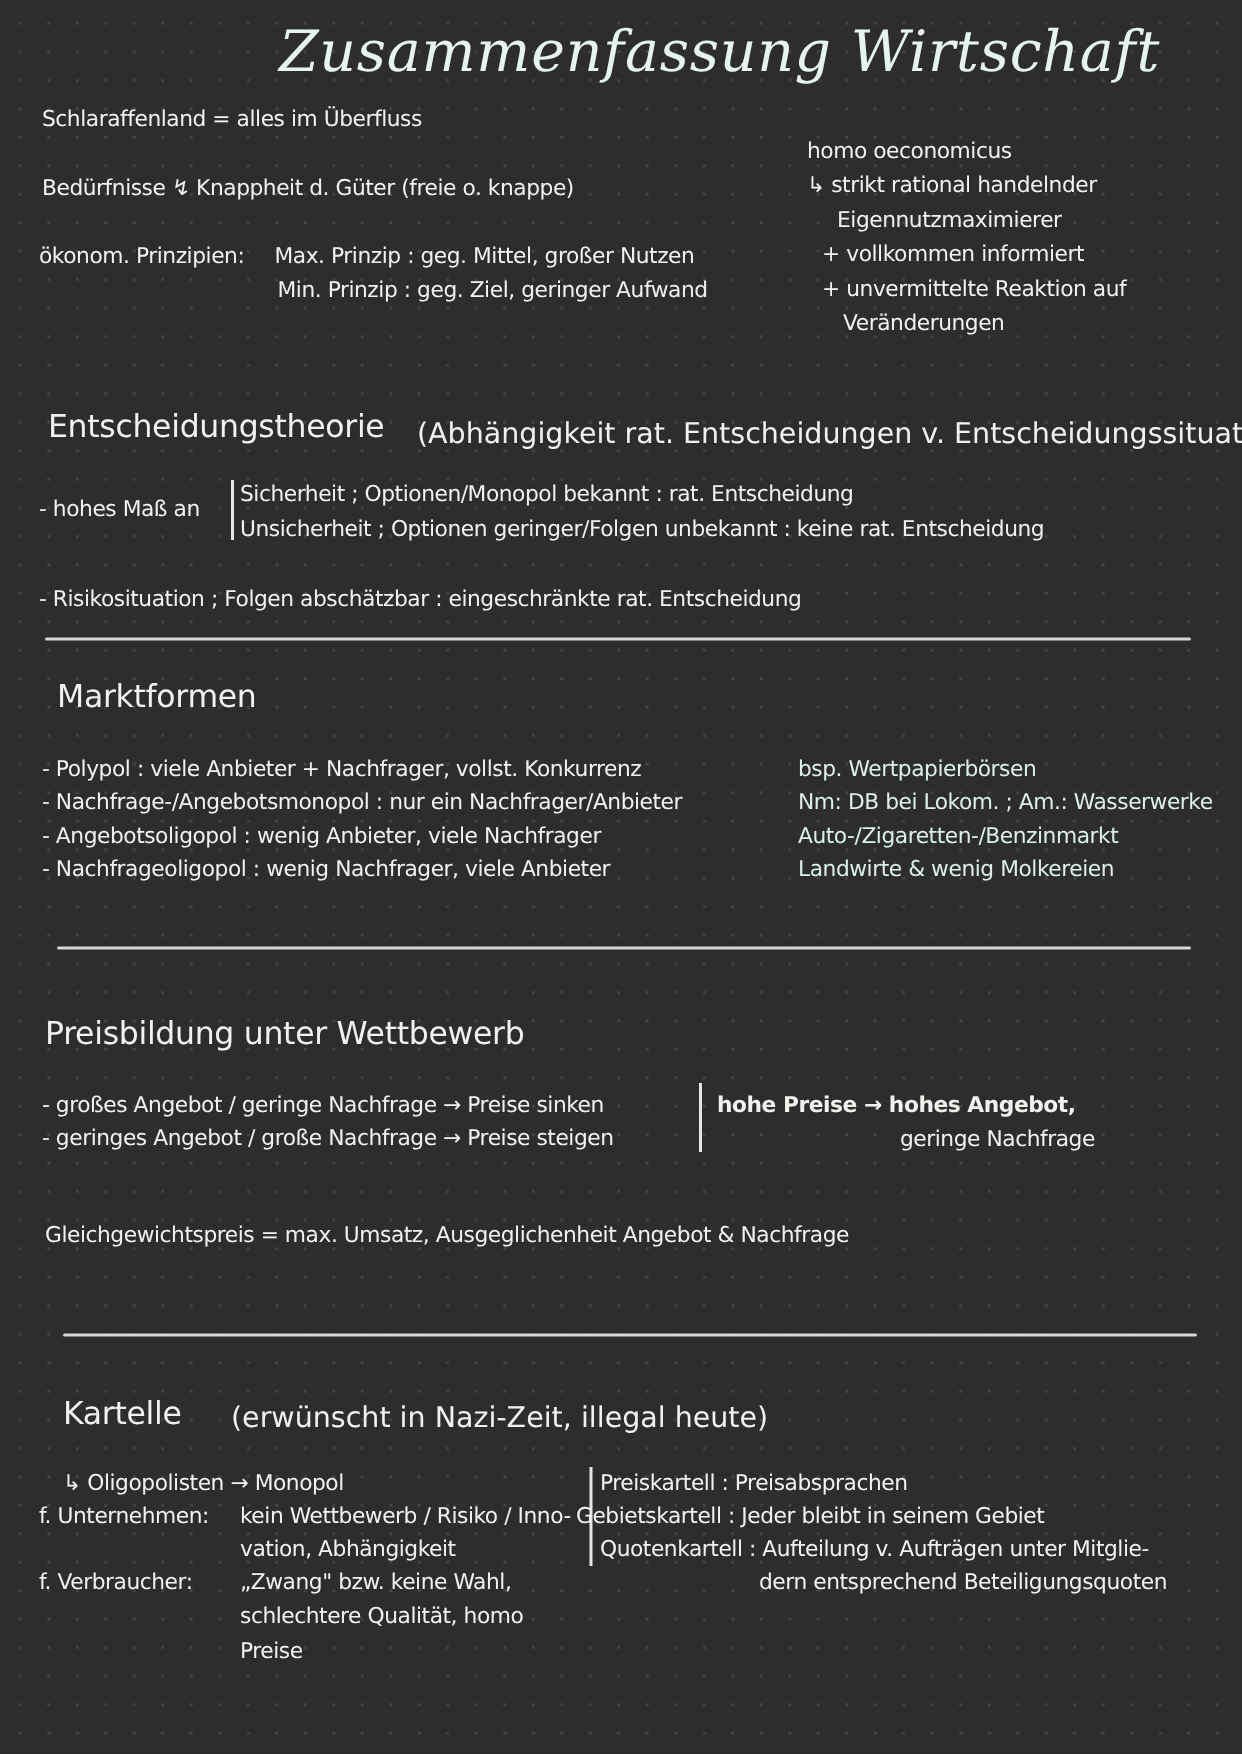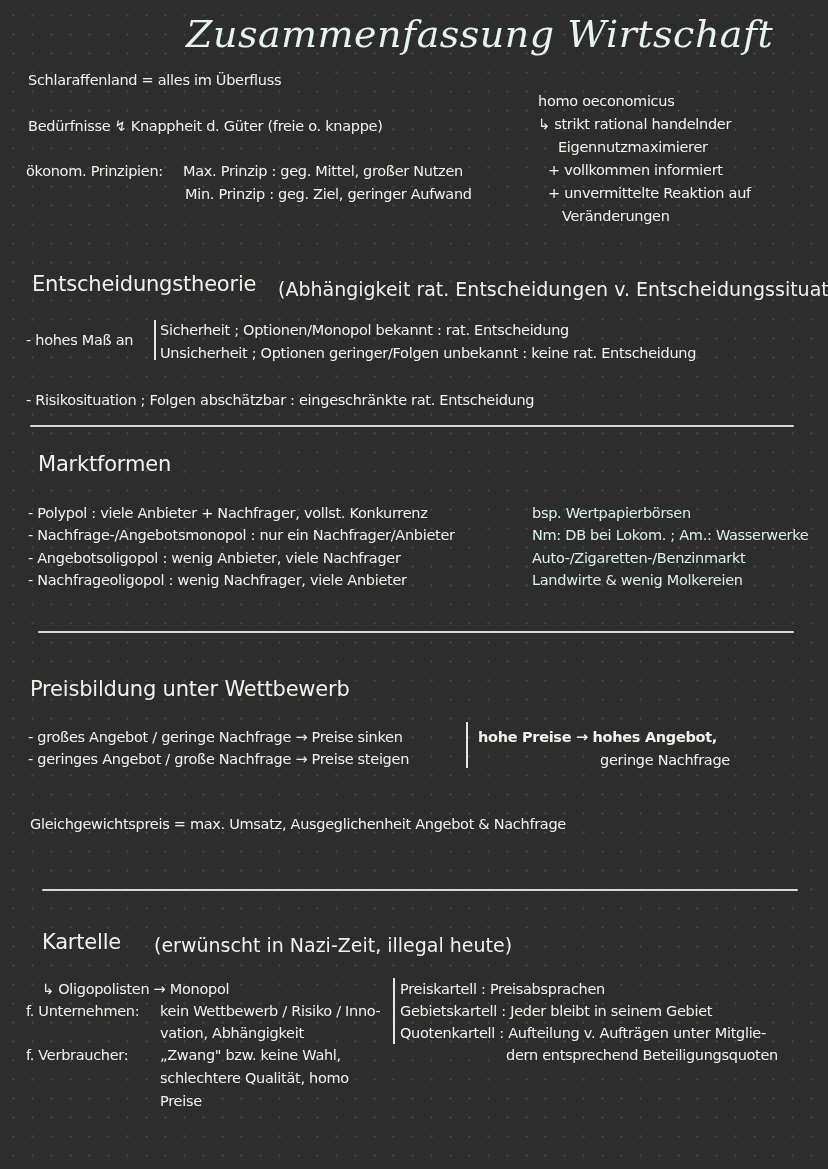--- a/index.html
+++ b/index.html
@@ -78,15 +78,15 @@
 <div class="abs t" style="left:26px; top:1003px;">f. Unternehmen:</div>
 <div class="abs t" style="left:160px; top:1003px;">kein Wettbewerb / Risiko / Inno-</div>
 <div class="abs t" style="left:160px; top:1025px;">vation, Abhängigkeit</div>
 <div class="abs t" style="left:26px; top:1047px;">f. Verbraucher:</div>
 <div class="abs t" style="left:160px; top:1047px;">„Zwang" bzw. keine Wahl,</div>
 <div class="abs t" style="left:160px; top:1070px;">schlechtere Qualität, homo</div>
 <div class="abs t" style="left:160px; top:1093px;">Preise</div>
 
 <div class="vbar" style="left:393px; top:978px; height:66px;"></div>
 <div class="abs t" style="left:400px; top:981px;">Preiskartell : Preisabsprachen</div>
-<div class="abs t" style="left:400px; top:1003px;">Gebietskartell : Jeder bleibt in seinem Gebiet</div>
+<div class="abs t" style="left:384px; top:1003px;">Gebietskartell : Jeder bleibt in seinem Gebiet</div>
 <div class="abs t" style="left:400px; top:1025px;">Quotenkartell : Aufteilung v. Aufträgen unter Mitglie-</div>
 <div class="abs t" style="left:506px; top:1047px;">dern entsprechend Beteiligungsquoten</div>
 
 </body></html>

